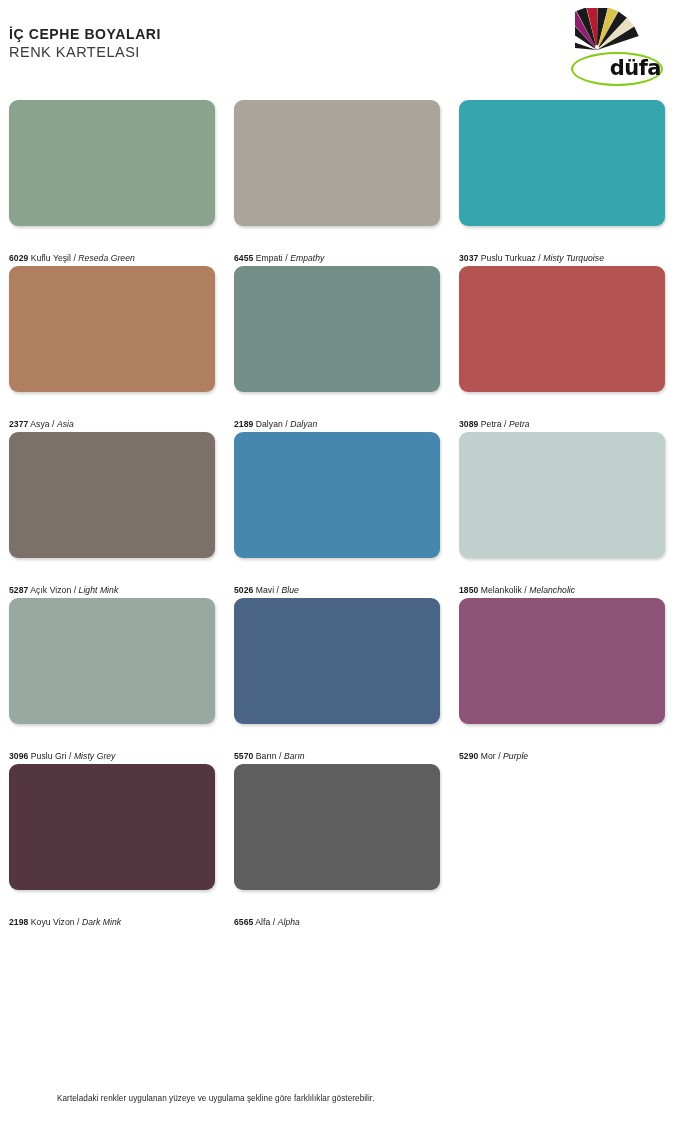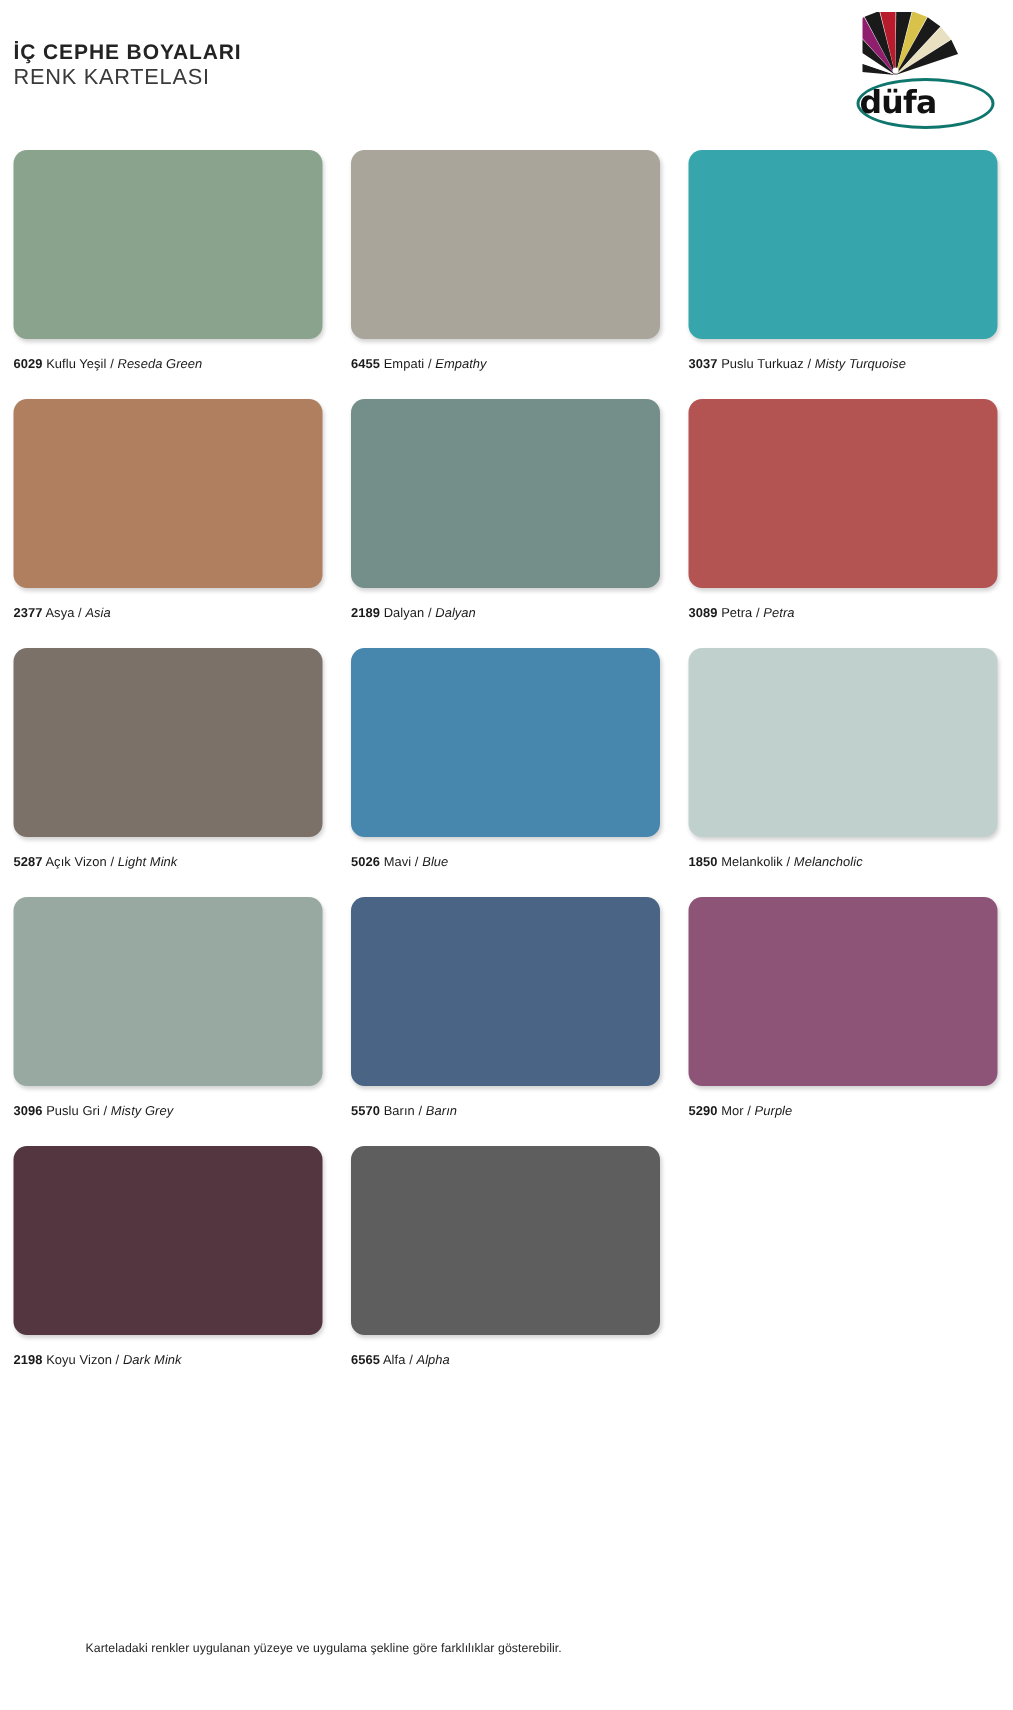--- a/index.html
+++ b/index.html
@@ -59,26 +59,26 @@
     top: 0;
     width: 84px;
     height: 46px;
   }
   .logo-word {
     position: absolute;
     left: 0;
     top: 44px;
     width: 92px;
     height: 34px;
-    border: 2px solid #0f766e;
+    border: 2px solid #84cc16;
     border-radius: 50% / 50%;
     box-sizing: border-box;
     display: flex;
     align-items: center;
-    justify-content: flex-start;
+    justify-content: flex-end;
   }
   .logo-word-inner {
     font-family: "DejaVu Sans", sans-serif;
     font-weight: bold;
     font-size: 21px;
     letter-spacing: -0.5px;
     color: #111;
     line-height: 1;
     transform: translateY(-1px);
   }
@@ -101,21 +101,21 @@
     display: flex;
     flex-direction: column;
   }
   .swatch {
     width: 100%;
     height: 126px;
     border-radius: 9px;
     box-shadow: 1px 2px 3px rgba(0,0,0,0.18);
   }
   .cell-label {
-    margin-top: 11px;
+    margin-top: 27px;
     font-size: 8.6px;
     line-height: 1.2;
     color: #1a1a1a;
     white-space: nowrap;
     letter-spacing: 0.05px;
   }
   .code {
     font-weight: bold;
   }
   .name-tr {

